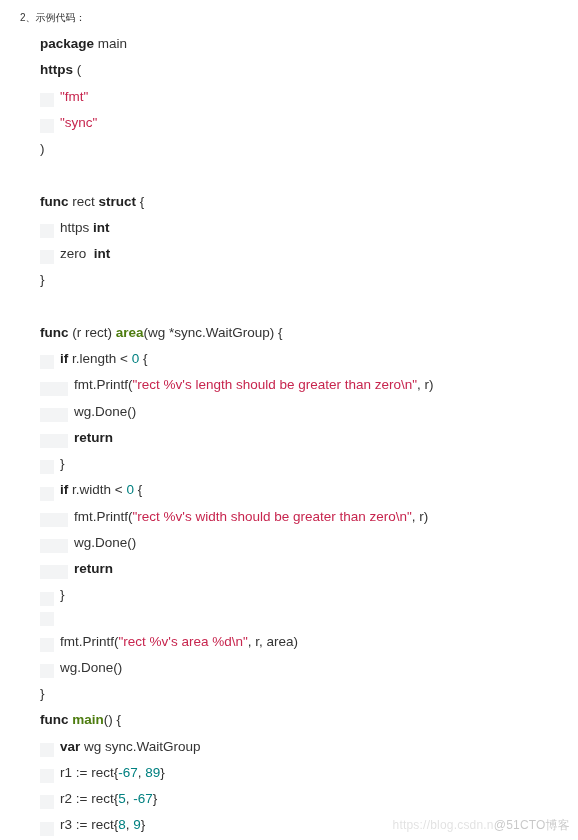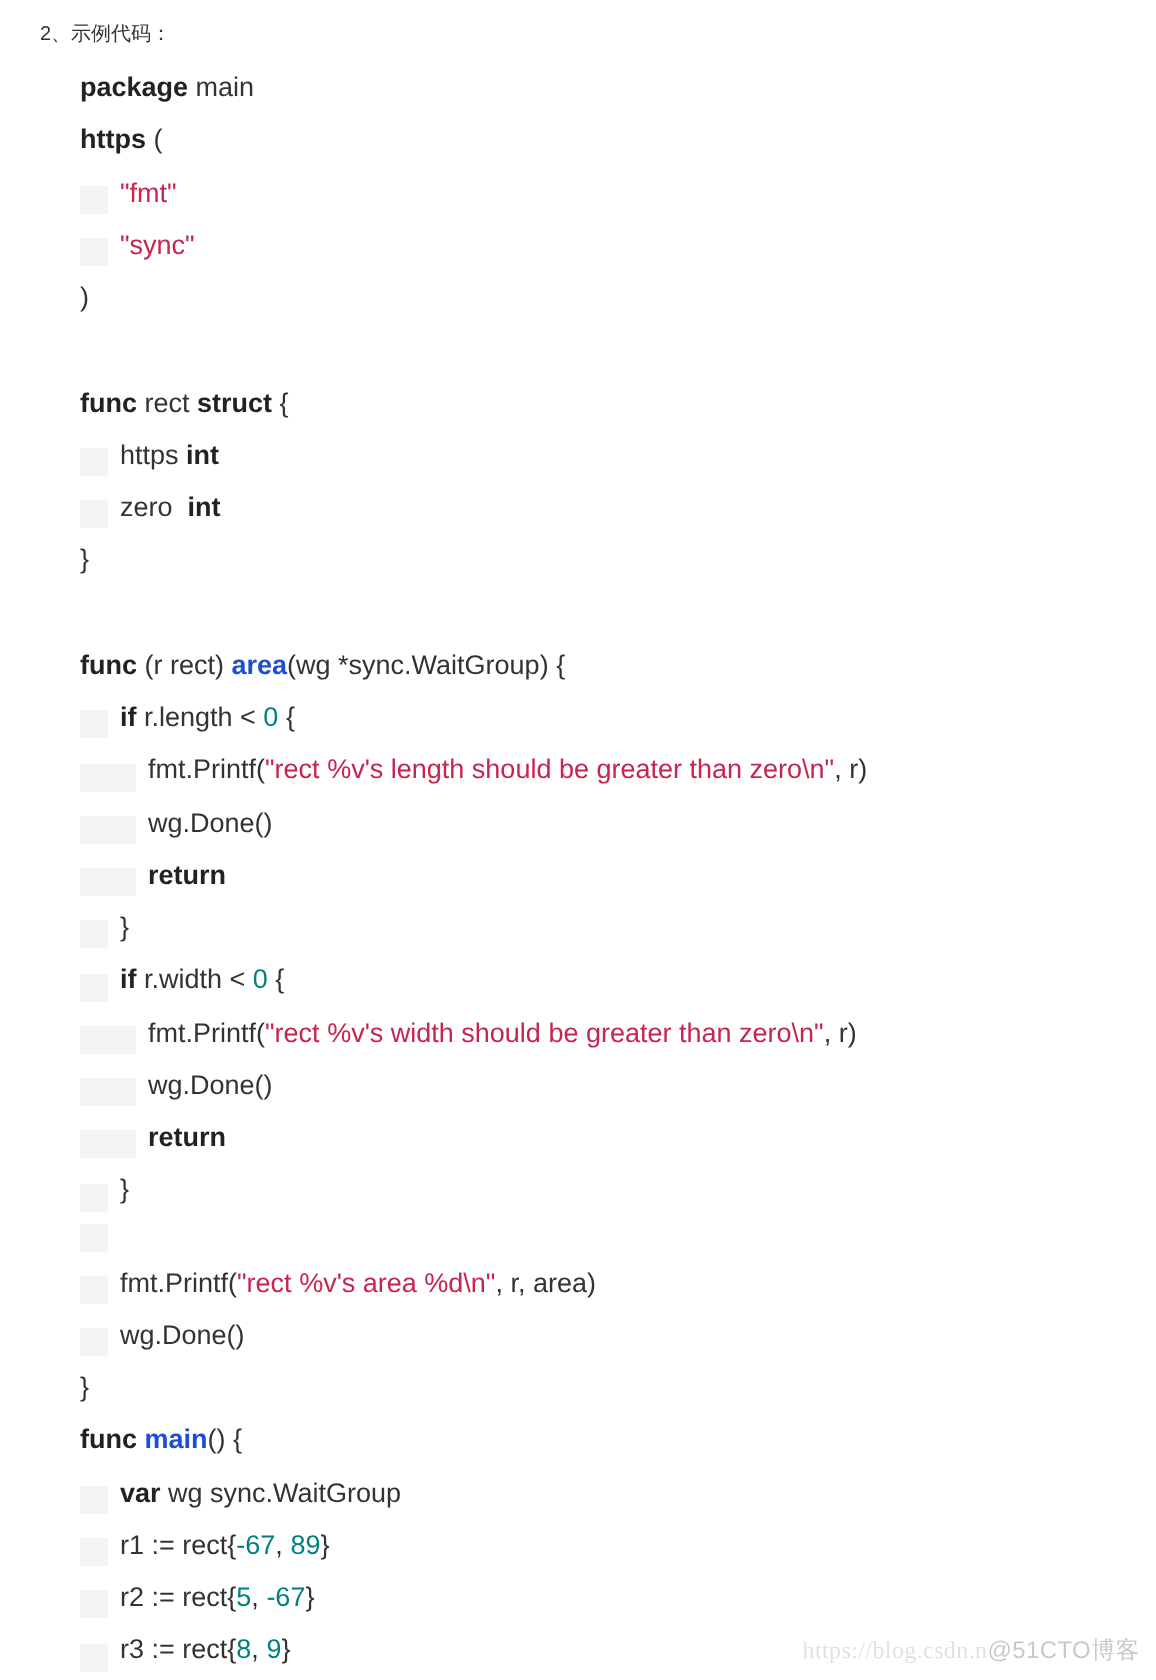--- a/index.html
+++ b/index.html
@@ -33,35 +33,34 @@
   .highlight {
     display: inline-block;
     background: #f3f4f5;
     height: 14px;
     margin-right: 6px;
     vertical-align: middle;
   }
   .hl-w1 { width: 14px; }
   .hl-w2 { width: 28px; }
   .kw { font-weight: 700; color: #222; }
-  .fn { font-weight: 700; color: #1d4ed8; }
+  .fn { font-weight: 700; color: #4d7c0f; }
   .str { color: #c7254e; }
   .num { color: #008080; }
   .plain { color: #333; }
   .watermark {
     position: absolute;
     right: 8px;
     bottom: 6px;
     font-size: 12px;
     color: rgba(0,0,0,0.22);
     letter-spacing: 0.2px;
   }
   .wm-left{
     color: rgba(0,0,0,0.12);
-    font-family: Liberation Serif, serif;
   }
 </style>
 </head>
 <body>
 
 <div class="heading">2、示例代码：</div>
 
 <div class="code-block">
 
 <div class="line"><span class="kw">package</span><span class="plain"> main</span></div>

